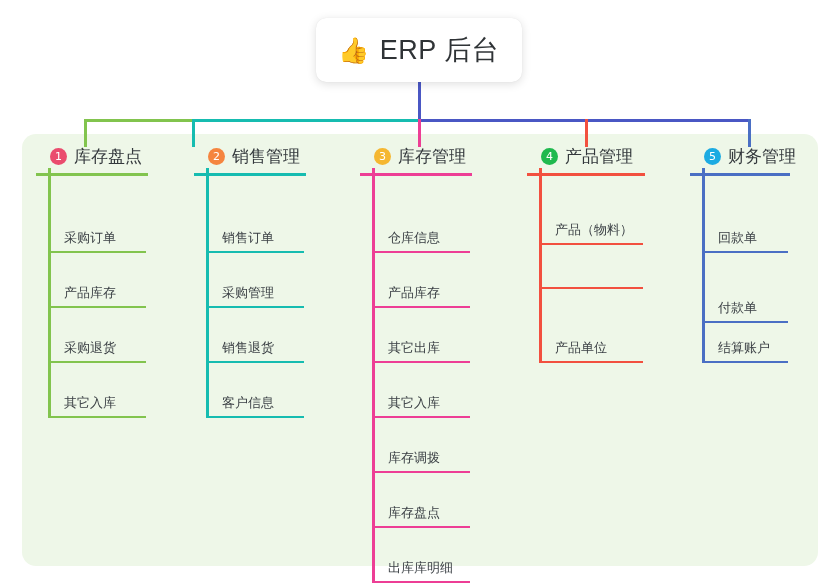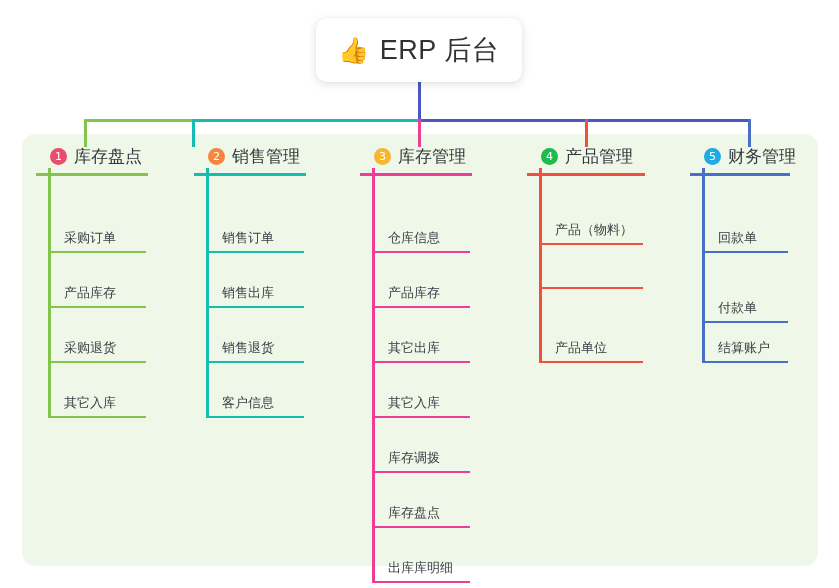--- a/index.html
+++ b/index.html
@@ -186,21 +186,21 @@
           <span class="col-title">销售管理</span>
         </div>
         <div class="col-rule" style="background: rgb(22, 188, 176); width: 112px;"></div>
         <div class="leaf-area" style="height: 243px;">
           <div class="line-v" style="left: 12px; top: -8px; height: 249px; background: rgb(22, 188, 176); position: absolute;"></div>
           <div class="leaf" style="top: 52px; width: 112px;">
             <div class="leaf-label">销售订单</div>
             <div class="leaf-rule" style="background: rgb(22, 188, 176); width: 98px; margin-left: 12px;"></div>
           </div>
           <div class="leaf" style="top: 107px; width: 112px;">
-            <div class="leaf-label">销售出库</div>
+            <div class="leaf-label">采购管理</div>
             <div class="leaf-rule" style="background: rgb(22, 188, 176); width: 98px; margin-left: 12px;"></div>
           </div>
           <div class="leaf" style="top: 162px; width: 112px;">
             <div class="leaf-label">销售退货</div>
             <div class="leaf-rule" style="background: rgb(22, 188, 176); width: 98px; margin-left: 12px;"></div>
           </div>
           <div class="leaf" style="top: 217px; width: 112px;">
             <div class="leaf-label">客户信息</div>
             <div class="leaf-rule" style="background: rgb(22, 188, 176); width: 98px; margin-left: 12px;"></div>
           </div>

